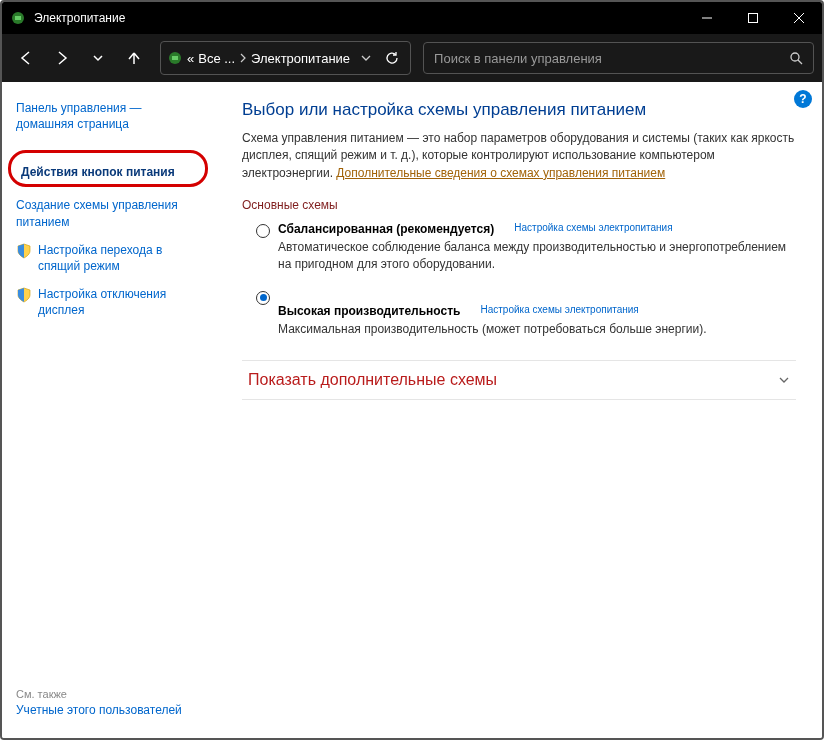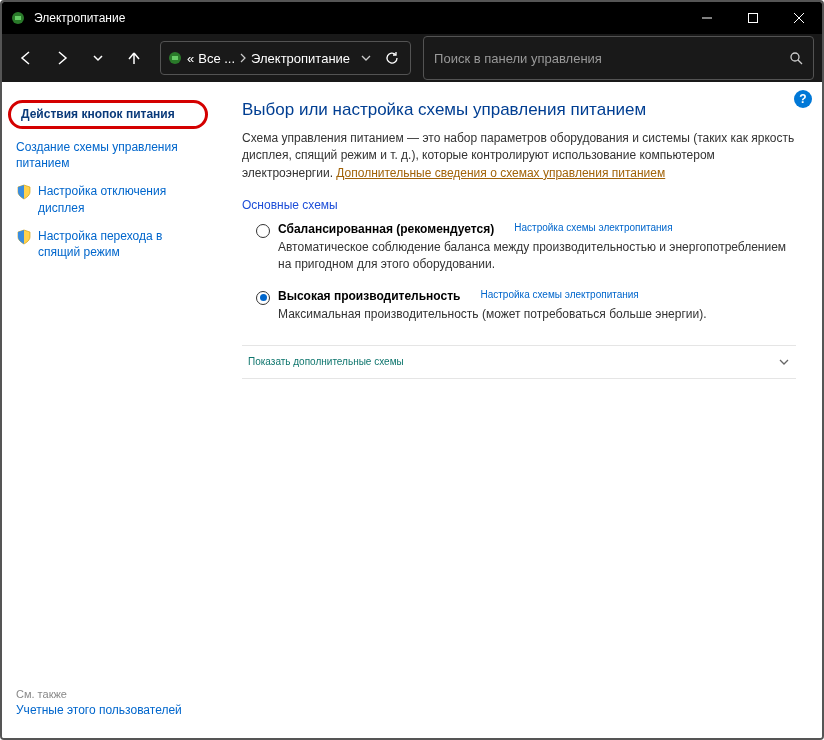--- a/index.html
+++ b/index.html
@@ -54,21 +54,21 @@
     color: #fff;
     font-size: 13px;
     gap: 4px;
     margin-left: 6px;
   }
   .addressbar .crumb { white-space: nowrap; }
   .addressbar .sep { color: #aaa; }
   .addr-right { margin-left: auto; display:flex; gap:2px; }
   .searchbox {
     flex: 1;
-    height: 44px;
+    height: 32px;
     border: 1px solid #535353;
     border-radius: 4px;
     margin-left: 8px;
     display: flex;
     align-items: center;
     padding: 0 10px;
     color: #999;
     font-size: 13px;
   }
   .searchbox .placeholder { flex: 1; }
@@ -93,21 +93,21 @@
     gap: 6px;
   }
   .side-link.home { margin-bottom: 18px; }
   .side-icon {
     width: 16px; height: 16px; flex-shrink: 0;
     margin-top: 1px;
   }
   .highlighted {
     border: 3px solid #d40000;
     border-radius: 18px;
-    padding: 4px 10px 5px 10px;
+    padding: 12px 10px 5px 10px;
     margin: 0 -6px 10px -8px;
     font-weight: 600;
     color: #0a3a7a;
   }
   .see-also {
     position: absolute;
     bottom: 20px;
     left: 14px;
   }
   .see-also .hdr { color: #888; font-size: 11px; margin-bottom: 2px; }
@@ -134,21 +134,21 @@
     margin: 0 0 10px 0;
   }
   .intro {
     color: #333;
     font-size: 12px;
     line-height: 1.45;
     margin-bottom: 16px;
   }
   .intro a { color: #a16207; text-decoration: underline; }
   .section-hdr {
-    color: #1d4ed8;
+    color: #7f1d1d;
     font-size: 12px;
     margin-bottom: 10px;
   }
   .plan {
     display: flex;
     align-items: flex-start;
     margin: 6px 0 4px 14px;
   }
   .radio {
     width: 14px; height: 14px;
@@ -172,22 +172,22 @@
     white-space: nowrap;
     margin-left: 20px;
   }
   .expander {
     border-top: 1px solid #e5e5e5;
     border-bottom: 1px solid #e5e5e5;
     padding: 10px 6px;
     margin-top: 12px;
     display: flex;
     align-items: center;
-    font-size: 10px;
-    color: #0f766e;
+    font-size: 16px;
+    color: #b91c1c;
   }
   .expander .chev { margin-left: auto; color: #666; }
   svg { display: block; }
 </style>
 </head>
 <body>
 
 <div class="titlebar">
   <span class="app-icon">
     <svg viewBox="0 0 16 16">
@@ -276,45 +276,48 @@
           <line x1="9" y1="9" x2="13" y2="13" stroke="#ccc" stroke-width="1.3"></line>
         </svg>
     </span>
   </div>
 </div>
 
 <div class="content">
   <div class="help-badge">?</div>
 
   <div class="sidebar">
+    <div class="side-link home">
+      <span>Панель управления — домашняя страница</span>
+    </div>
 
     <div class="highlighted">
       <span>Действия кнопок питания</span>
     </div>
 
     <div class="side-link">
       <span>Создание схемы управления питанием</span>
     </div>
     <div class="side-link">
       <span class="side-icon">
         <svg viewBox="0 0 16 16">
             <path d="M8 1 L14 3 V8 C14 12 8 15 8 15 C8 15 2 12 2 8 V3 Z" fill="#ffd24d" stroke="#c99700" stroke-width="0.6"></path>
             <path d="M8 1 L8 15 C8 15 2 12 2 8 V3 Z" fill="#3a8de0"></path>
           </svg>
       </span>
-      <span>Настройка отключения дисплея</span>
+      <span>Настройка перехода в спящий режим</span>
     </div>
     <div class="side-link">
       <span class="side-icon">
         <svg viewBox="0 0 16 16">
             <path d="M8 1 L14 3 V8 C14 12 8 15 8 15 C8 15 2 12 2 8 V3 Z" fill="#ffd24d" stroke="#c99700" stroke-width="0.6"></path>
             <path d="M8 1 L8 15 C8 15 2 12 2 8 V3 Z" fill="#3a8de0"></path>
           </svg>
       </span>
-      <span>Настройка перехода в спящий режим</span>
+      <span>Настройка отключения дисплея</span>
     </div>
 
     <div class="see-also">
       <div class="hdr">См. также</div>
       <div class="side-link" style="margin:0">
         <span>Учетные этого пользователей</span>
       </div>
     </div>
   </div>
 
@@ -333,21 +336,21 @@
           <div class="plan-name">Сбалансированная (рекомендуется)</div>
           <div class="plan-config">Настройка схемы электропитания</div>
         </div>
         <div class="plan-desc">Автоматическое соблюдение баланса между производительностью и энергопотреблением на пригодном для этого оборудовании.</div>
       </div>
     </div>
 
     <div class="plan">
       <div class="radio checked"></div>
       <div class="plan-body">
-        <div style="display:flex;">
+        <div style="display:flex;margin-top:15px;">
           <div class="plan-name">Высокая производительность</div>
           <div class="plan-config">Настройка схемы электропитания</div>
         </div>
         <div class="plan-desc">Максимальная производительность (может потребоваться больше энергии).</div>
       </div>
     </div>
 
     <div class="expander">
       <span>Показать дополнительные схемы</span>
       <span class="chev">

